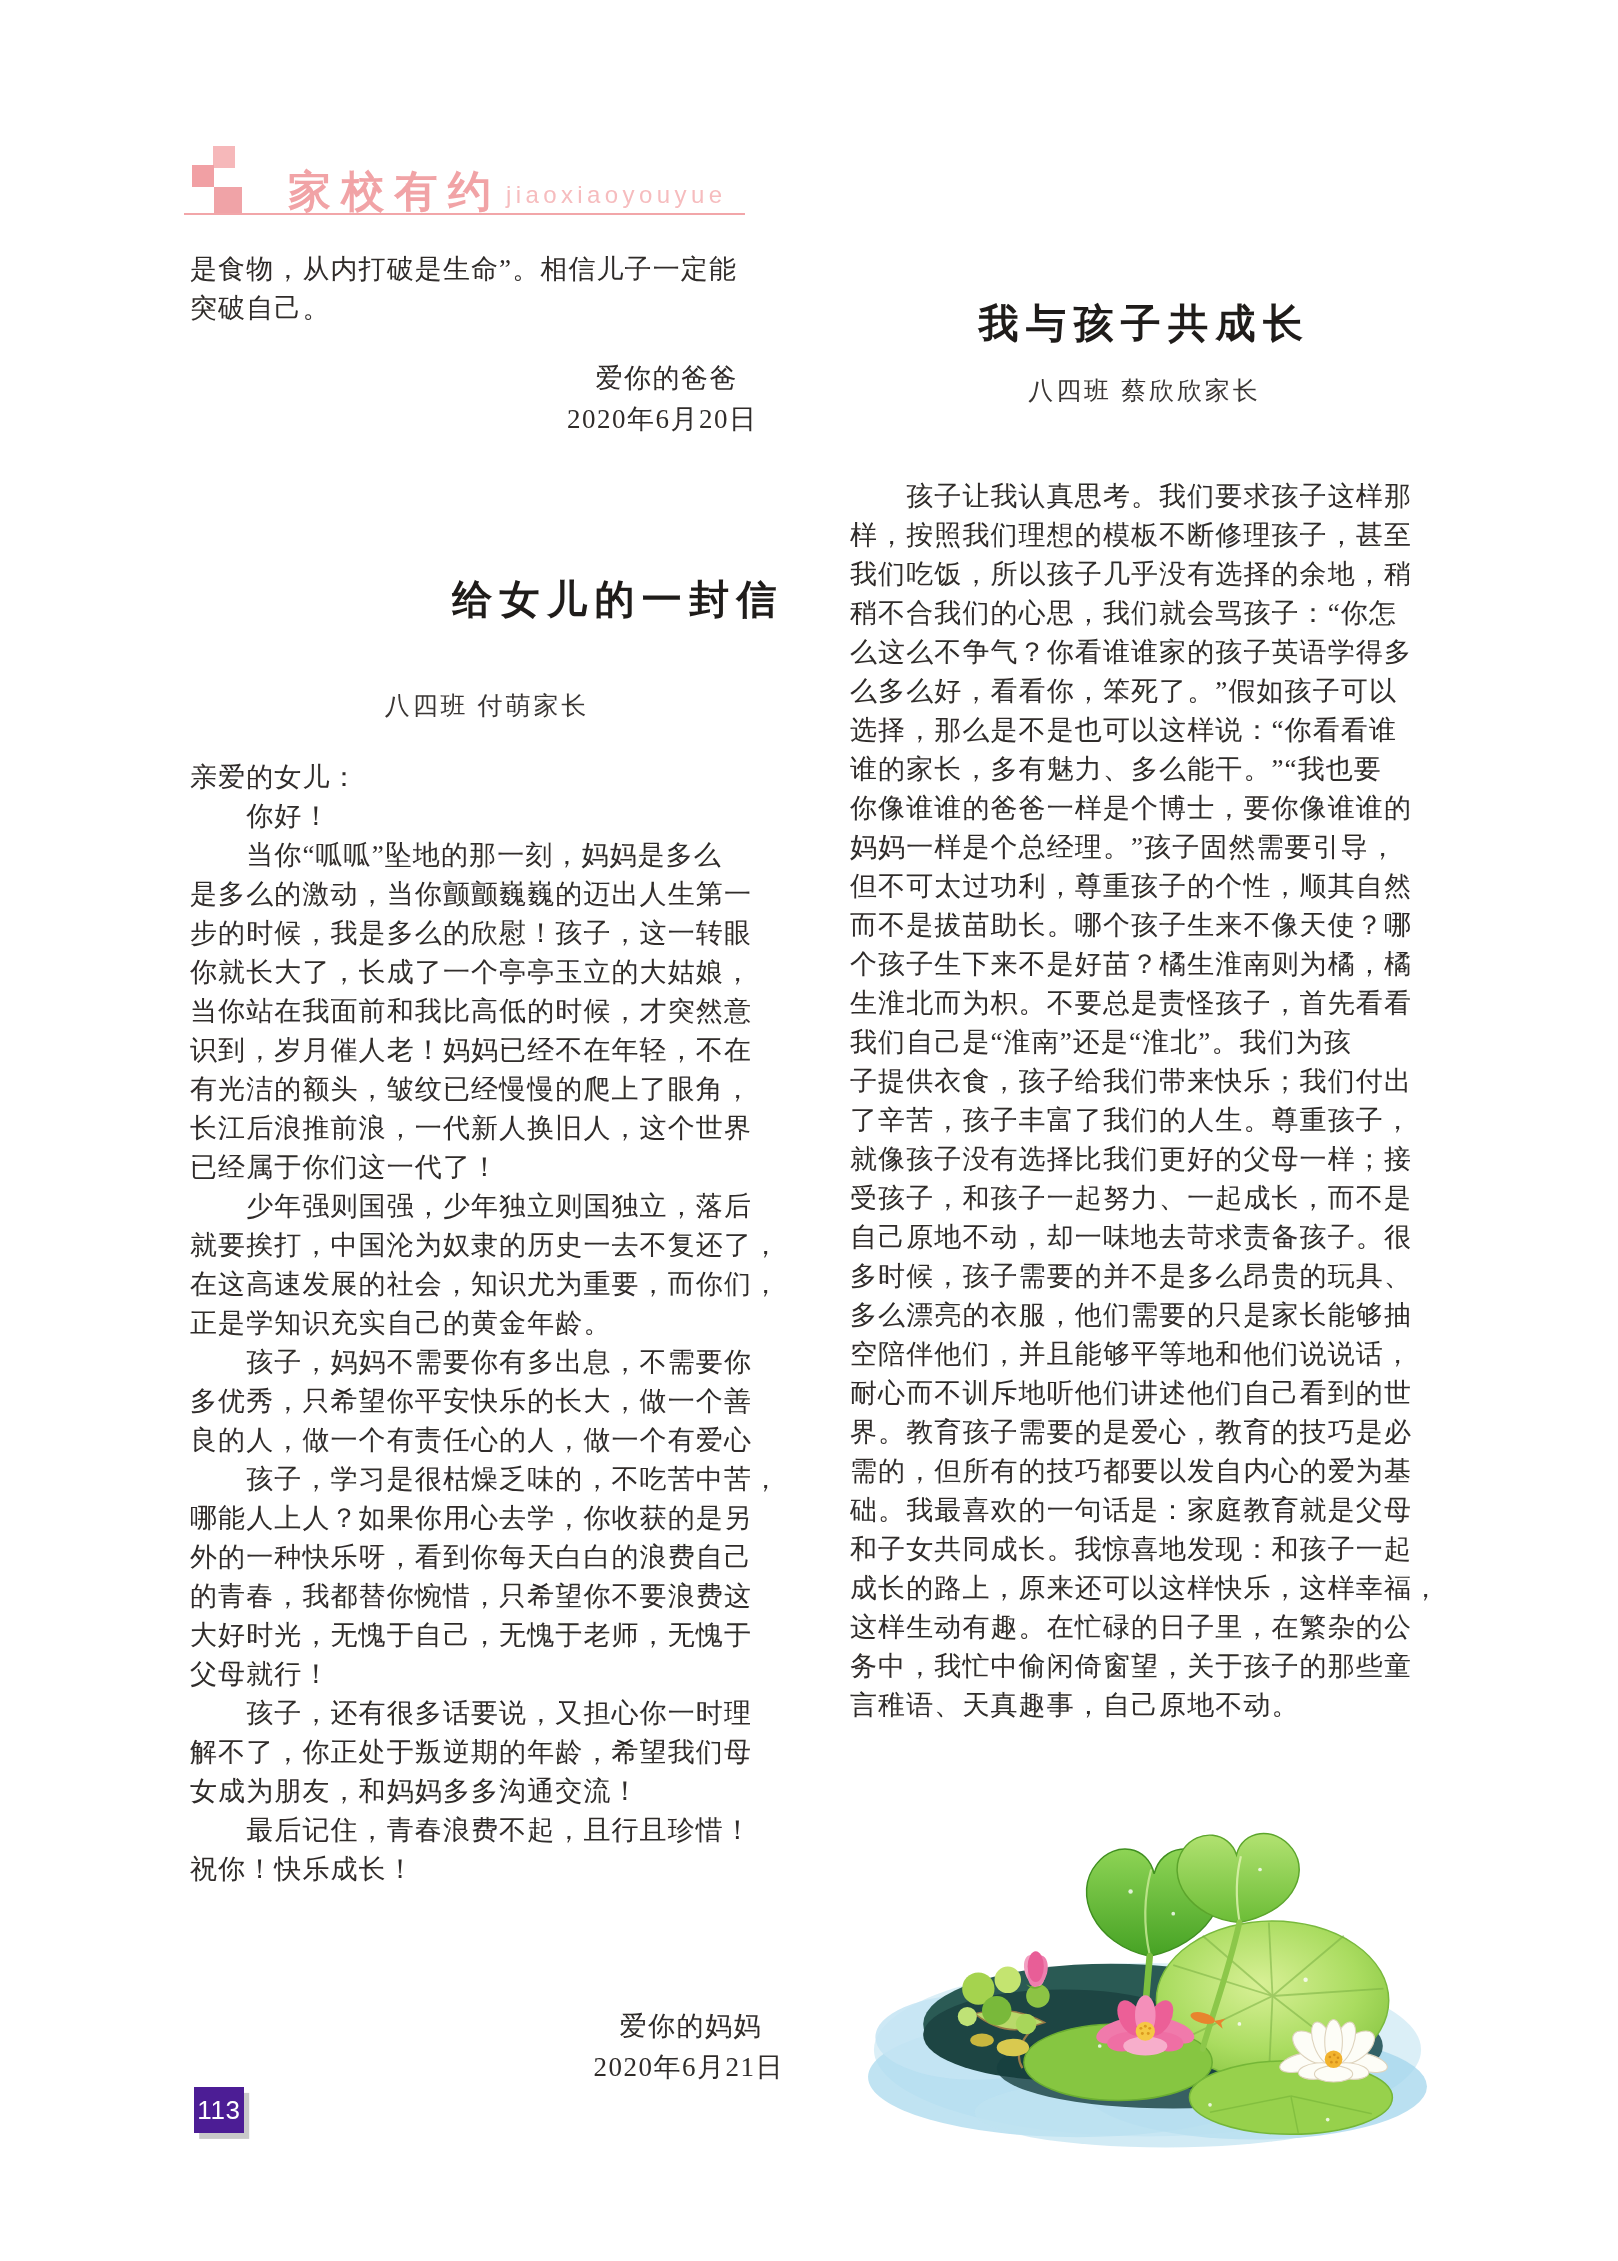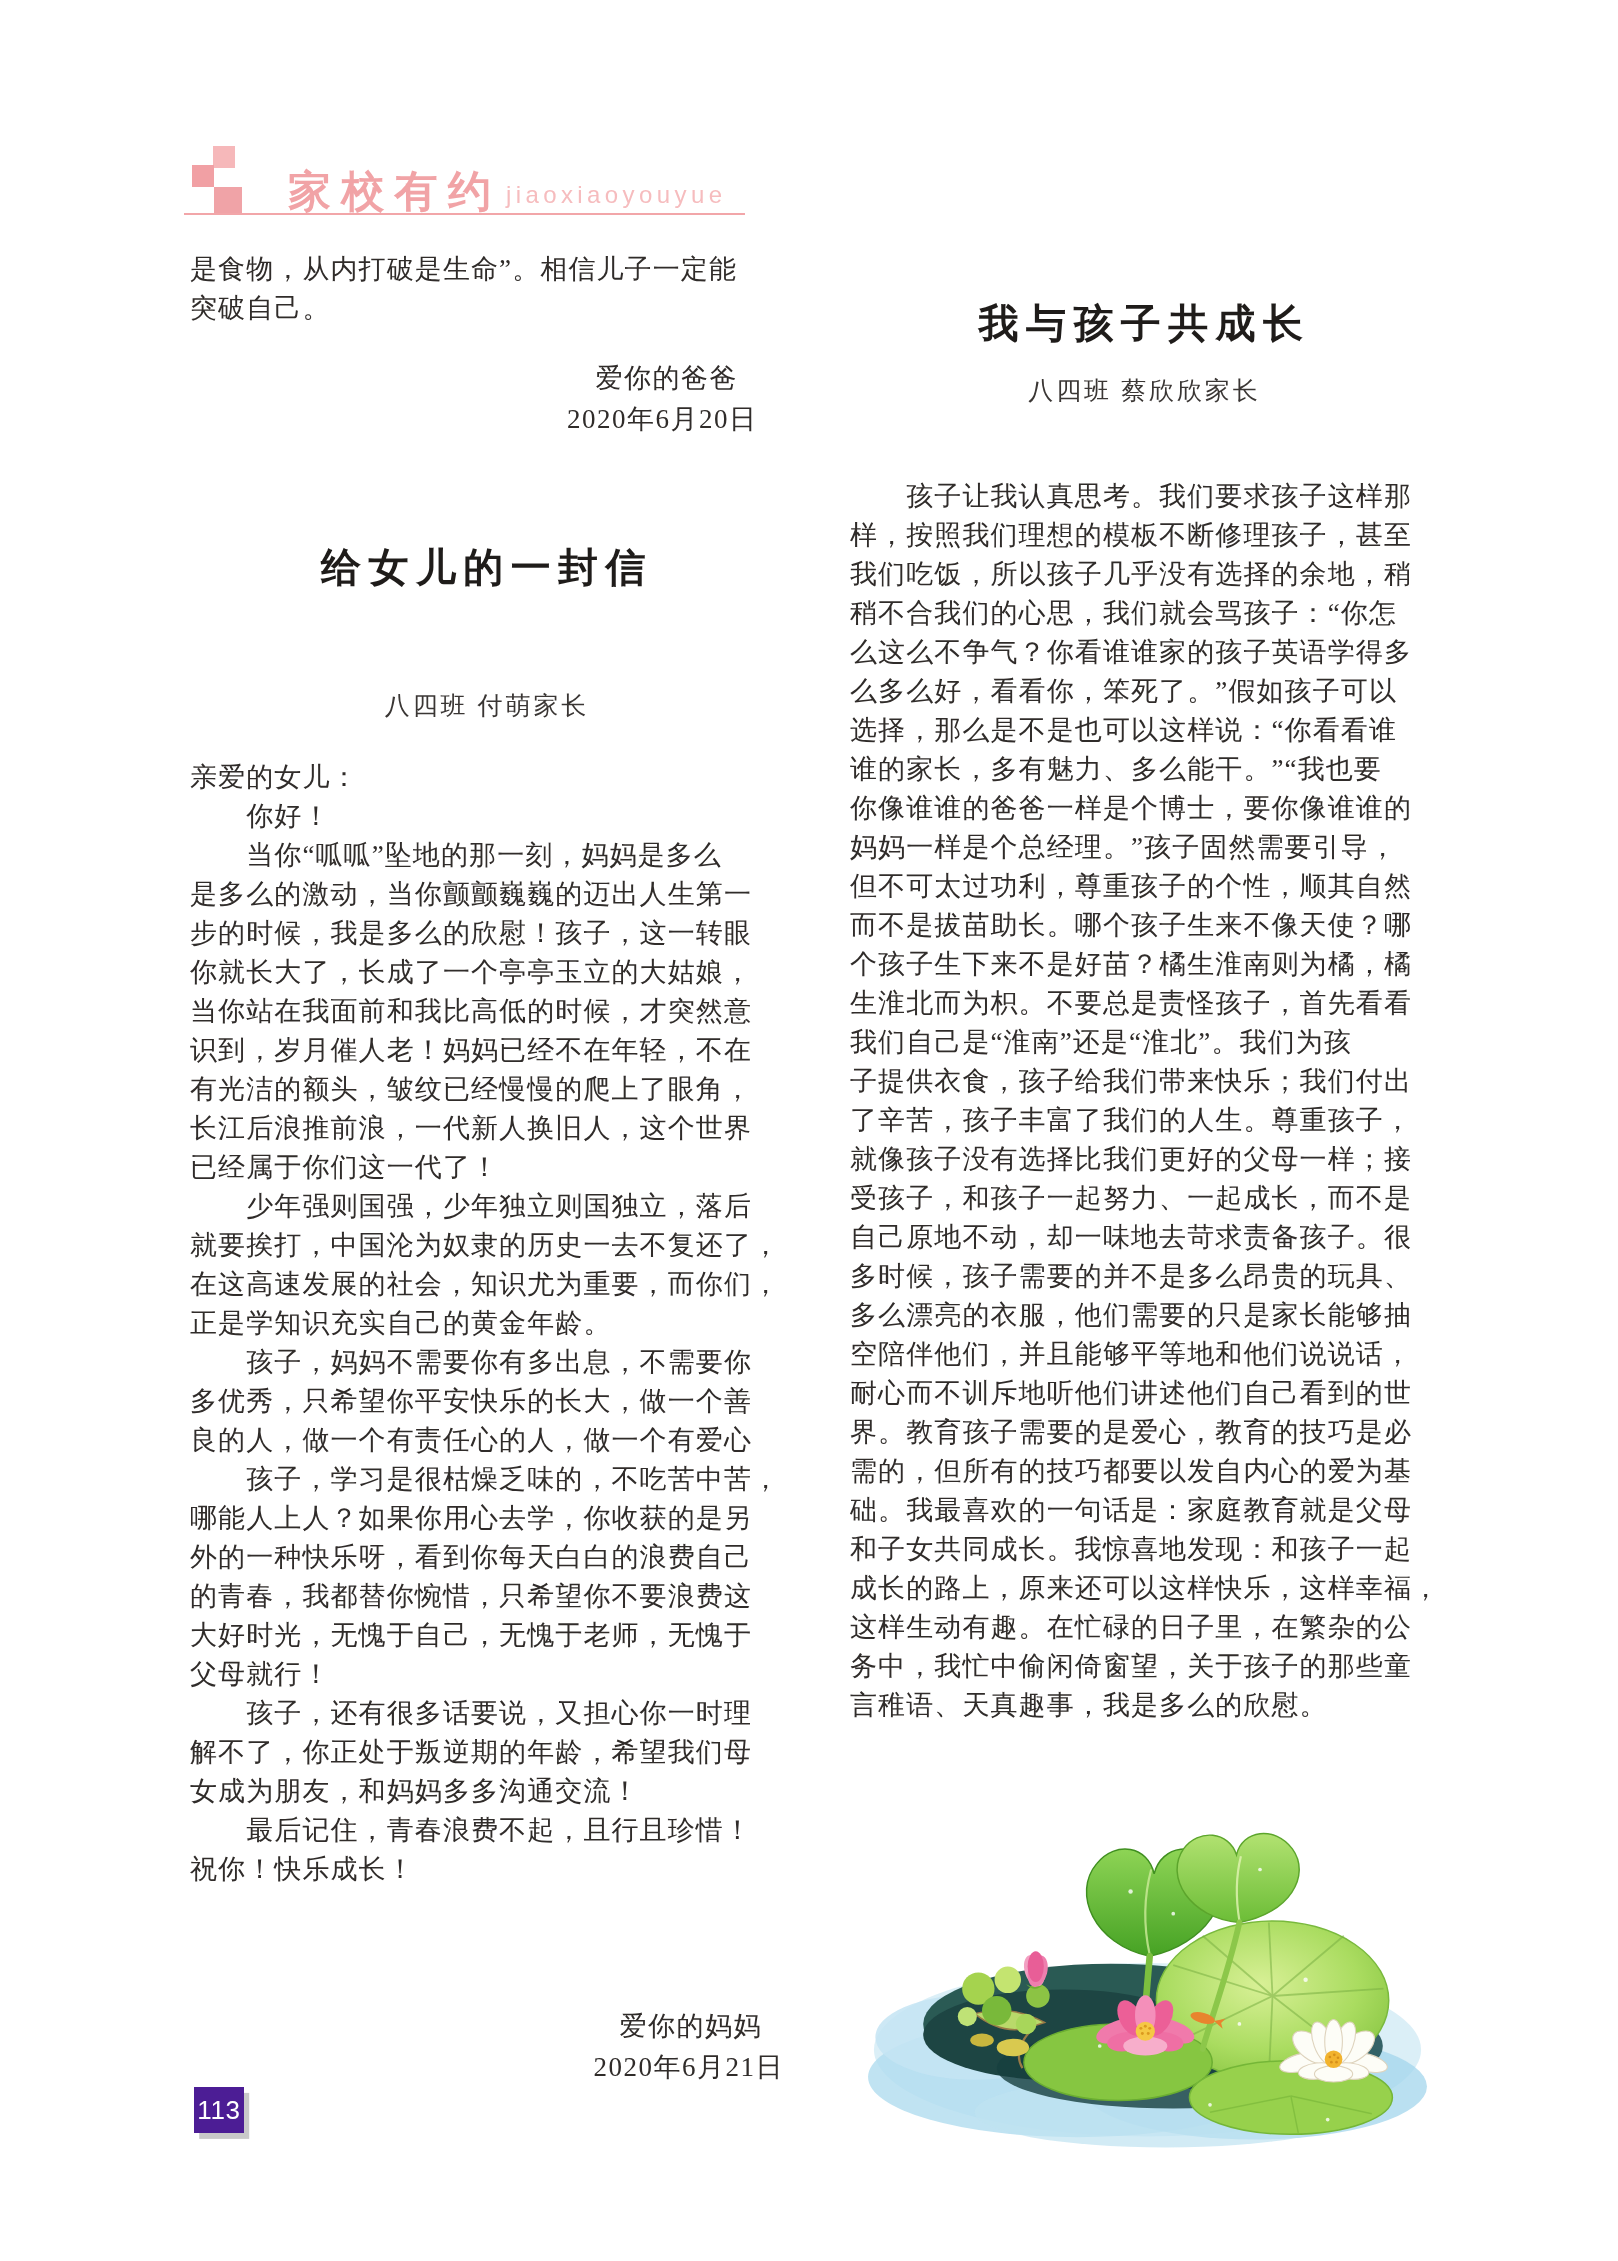--- a/index.html
+++ b/index.html
@@ -66,21 +66,21 @@
   <div class="abs" style="left:0;top:250px;width:594px;">
       <div class="bodyline">是食物，从内打破是生命”。相信儿子一定能</div>
       <div class="bodyline">突破自己。</div>
     </div>
 
   <div class="abs sigblock" style="left:0;top:358px;width:594px;">
     <div class="sigline" style="padding-right:46px;">爱你的爸爸</div>
     <div class="sigline" style="padding-right:26.5px;">2020年6月20日</div>
   </div>
 
-  <div class="abs article-title" style="left:0;top:540px;width:594px;">给女儿的一封信</div>
+  <div class="abs article-title" style="left:0;top:572px;width:594px;text-align:right;">给女儿的一封信</div>
   <div class="abs byline" style="left:0;top:689px;width:594px;">八四班 付萌家长</div>
 
   <div class="abs" style="left:0;top:758px;width:594px;">
       <div class="bodyline">亲爱的女儿：</div>
       <div class="bodyline">　　你好！</div>
       <div class="bodyline">　　当你“呱呱”坠地的那一刻，妈妈是多么</div>
       <div class="bodyline">是多么的激动，当你颤颤巍巍的迈出人生第一</div>
       <div class="bodyline">步的时候，我是多么的欣慰！孩子，这一转眼</div>
       <div class="bodyline">你就长大了，长成了一个亭亭玉立的大姑娘，</div>
       <div class="bodyline">当你站在我面前和我比高低的时候，才突然意</div>
@@ -143,21 +143,21 @@
       <div class="bodyline">多么漂亮的衣服，他们需要的只是家长能够抽</div>
       <div class="bodyline">空陪伴他们，并且能够平等地和他们说说话，</div>
       <div class="bodyline">耐心而不训斥地听他们讲述他们自己看到的世</div>
       <div class="bodyline">界。教育孩子需要的是爱心，教育的技巧是必</div>
       <div class="bodyline">需的，但所有的技巧都要以发自内心的爱为基</div>
       <div class="bodyline">础。我最喜欢的一句话是：家庭教育就是父母</div>
       <div class="bodyline">和子女共同成长。我惊喜地发现：和孩子一起</div>
       <div class="bodyline">成长的路上，原来还可以这样快乐，这样幸福，</div>
       <div class="bodyline">这样生动有趣。在忙碌的日子里，在繁杂的公</div>
       <div class="bodyline">务中，我忙中偷闲倚窗望，关于孩子的那些童</div>
-      <div class="bodyline">言稚语、天真趣事，我是多么的欣慰。</div>
+      <div class="bodyline">言稚语、天真趣事，自己原地不动。</div>
     </div>
 </div>
 
 <div class="abs" style="left:857px;top:1803px;width:581px;height:361px;">
   <svg width="581" height="361" viewBox="0 0 790 490" xmlns="http://www.w3.org/2000/svg">
     <defs>
       <radialGradient id="padGrad" cx="45%" cy="40%" r="70%">
         <stop offset="0%" stop-color="#d8f096"></stop>
         <stop offset="60%" stop-color="#aadc60"></stop>
         <stop offset="100%" stop-color="#84c23f"></stop>

